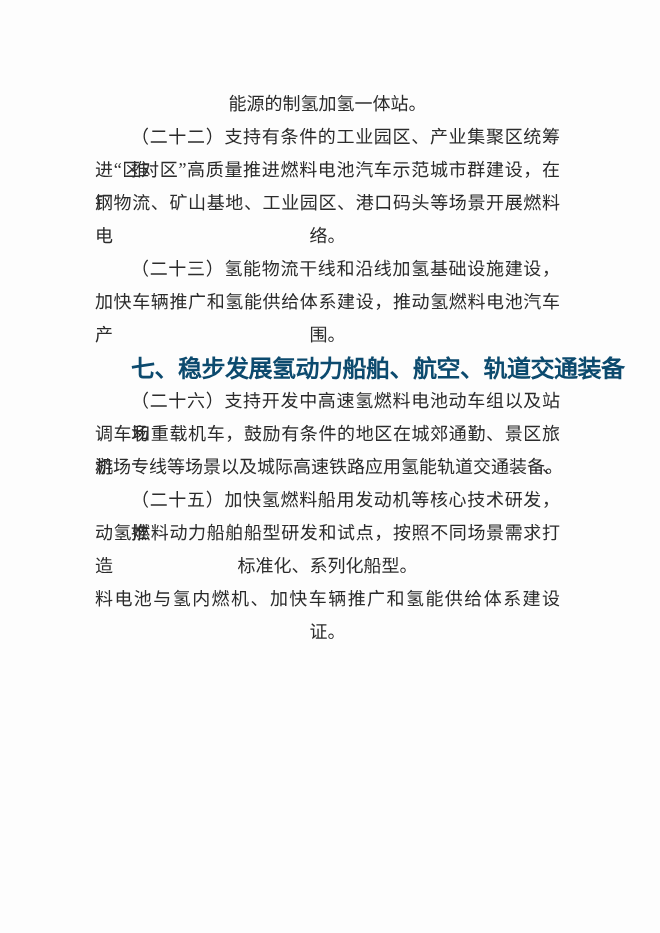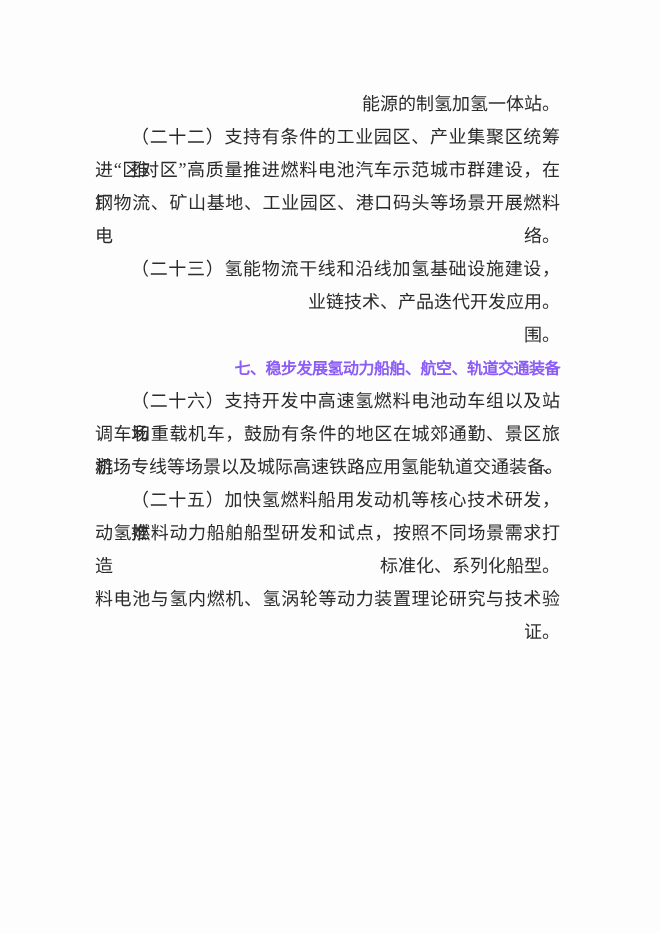--- a/index.html
+++ b/index.html
@@ -24,73 +24,73 @@
     left: 95px;
     top: 88px;
     width: 465px;
     color: #2b2b2b;
   }
   .line {
     height: 33px;
     line-height: 33px;
     font-size: 18px;
     white-space: nowrap;
-    text-align: right;
+    text-align: center;
   }
   
   .line.j {
     white-space: normal;
     text-align: justify;
     text-align-last: justify;
     text-justify: inter-character;
   }
   
   .line.ind {
     padding-left: 36px;
   }
   .heading .line {
     font-family: "Liberation Sans", "DejaVu Sans", sans-serif;
     font-weight: bold;
-    font-size: 16px;
+    font-size: 24px;
     letter-spacing: -0.5px;
-    color: #8b5cf6;
+    color: #0c4a6e;
   }
 </style>
 </head>
 <body>
 
 <div class="page">
   <div class="text-column" id="text-column">
       <div class="paragraph">
         <div class="line">能源的制氢加氢一体站。</div>
       </div>
       <div class="paragraph">
         <div class="line j ind">（二十二）支持有条件的工业园区、产业集聚区统筹推</div>
         <div class="line j">进“区对区”高质量推进燃料电池汽车示范城市群建设，在钢</div>
         <div class="line j">厂物流、矿山基地、工业园区、港口码头等场景开展燃料电</div>
         <div class="line">络。</div>
       </div>
       <div class="paragraph">
         <div class="line j ind">（二十三）氢能物流干线和沿线加氢基础设施建设，</div>
-        <div class="line">业链技术、产品迭代开发应用。</div>
+        <div class="line j">加快车辆推广和氢能供给体系建设，推动氢燃料电池汽车产</div>
       </div>
       <div class="paragraph">
         <div class="line">围。</div>
       </div>
       <div class="heading">
         <div class="line ind">七、稳步发展氢动力船舶、航空、轨道交通装备</div>
       </div>
       <div class="paragraph">
         <div class="line j ind">（二十六）支持开发中高速氢燃料电池动车组以及站场</div>
         <div class="line j">调车和重载机车，鼓励有条件的地区在城郊通勤、景区旅游、</div>
         <div class="line">机场专线等场景以及城际高速铁路应用氢能轨道交通装备。</div>
       </div>
       <div class="paragraph">
         <div class="line j ind">（二十五）加快氢燃料船用发动机等核心技术研发，推</div>
         <div class="line j">动氢燃料动力船舶船型研发和试点，按照不同场景需求打造</div>
         <div class="line">标准化、系列化船型。</div>
       </div>
       <div class="paragraph">
-        <div class="line j">料电池与氢内燃机、氢涡轮等动力装置理论研究与技术验</div>
+        <div class="line j">料电池与氢内燃机、加快车辆推广和氢能供给体系建设</div>
         <div class="line">证。</div>
       </div>
     </div>
 </div>
 
 </body></html>

